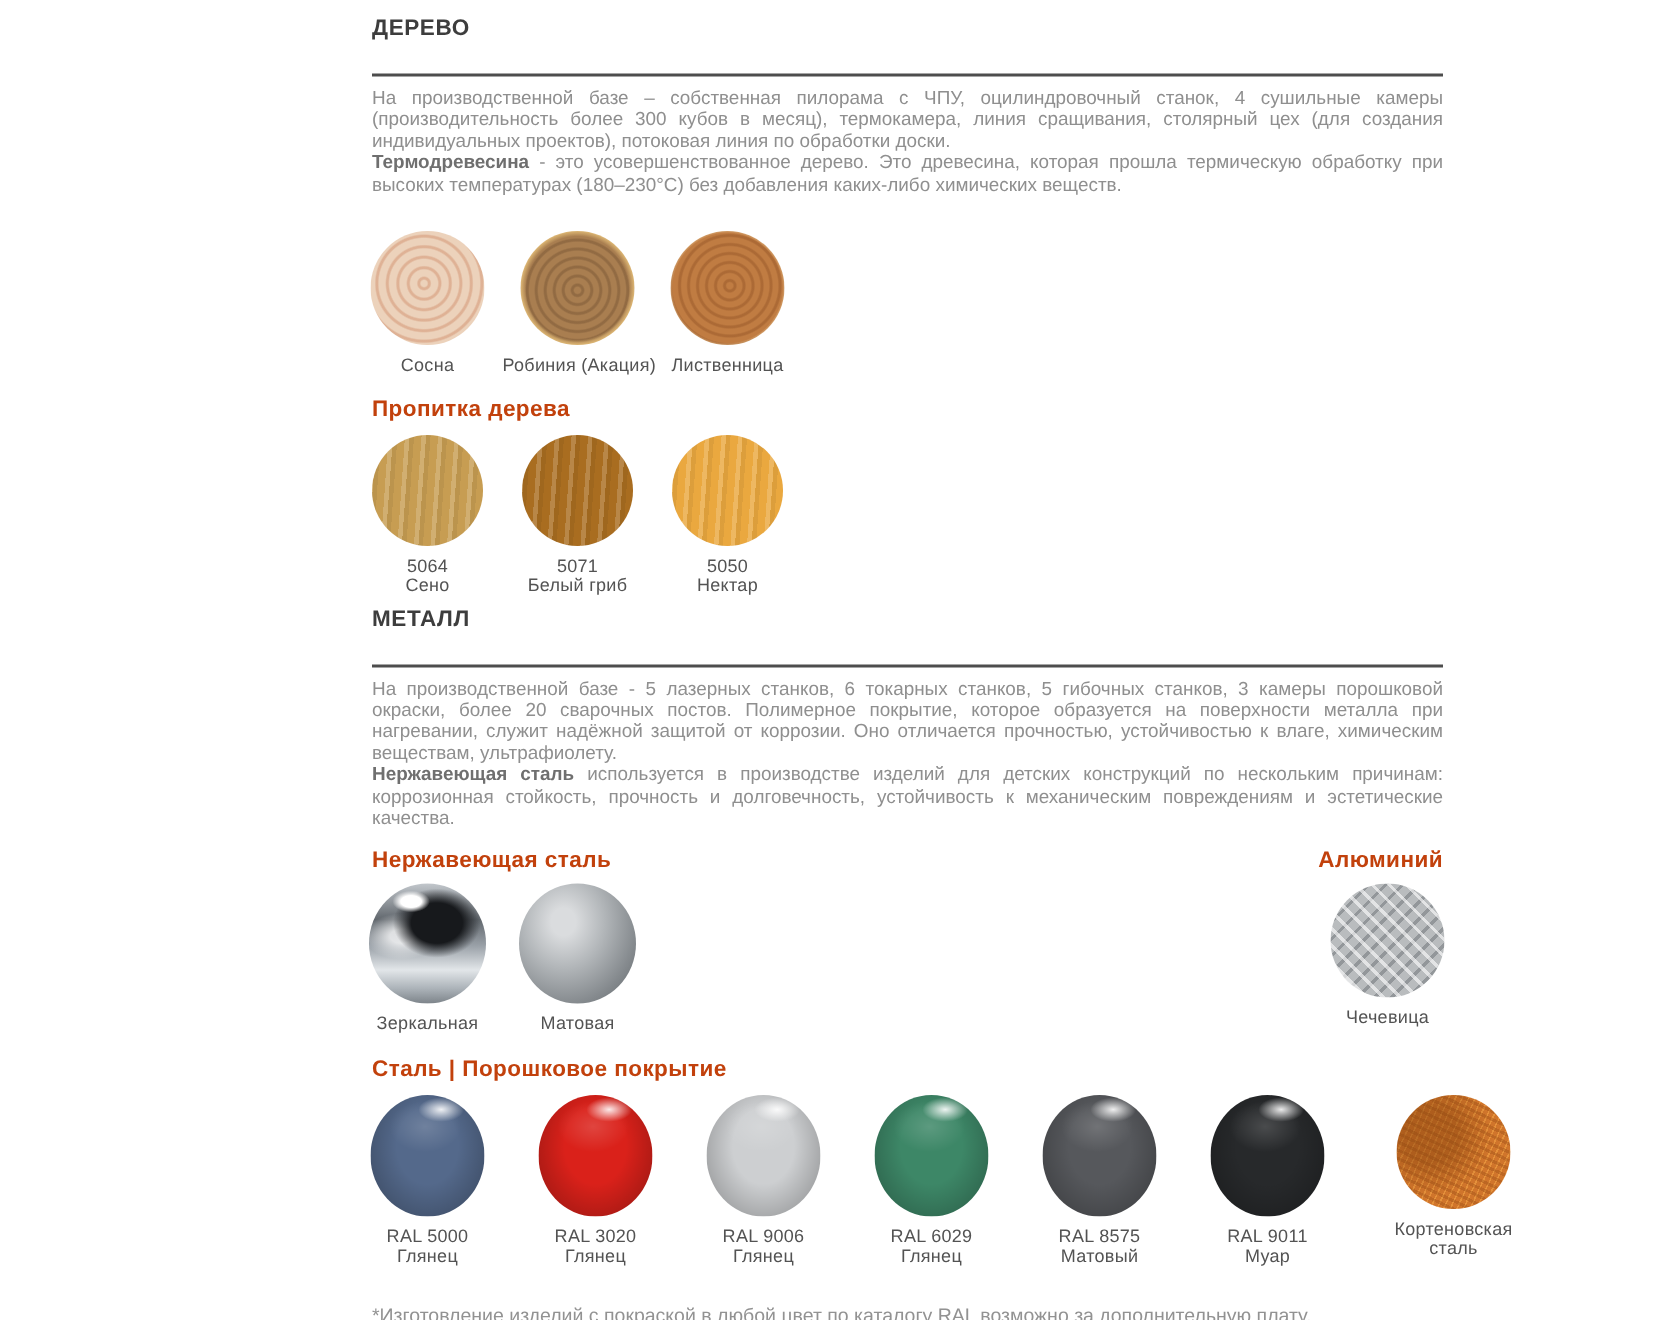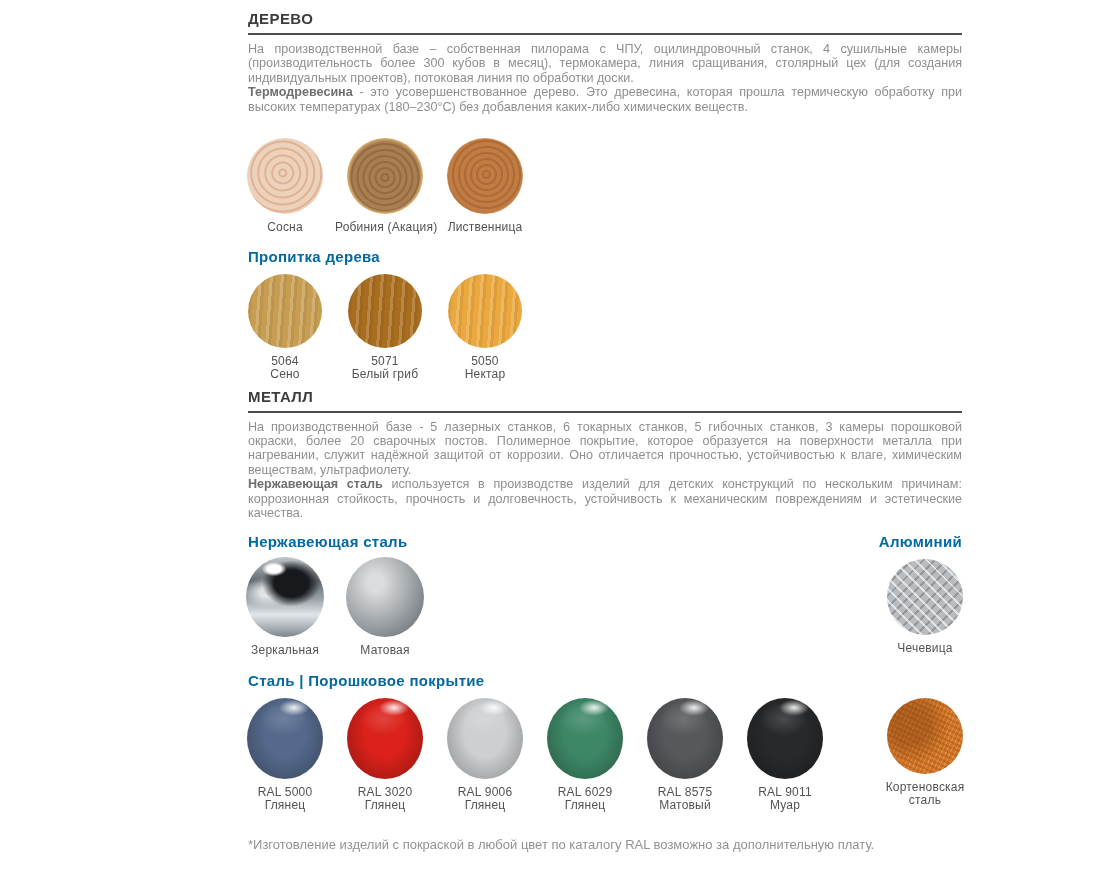--- a/index.html
+++ b/index.html
@@ -5,30 +5,30 @@
   * { margin:0; padding:0; box-sizing:border-box; }
   html,body { background:#ffffff; }
   body {
     width:1109px; height:880px; position:relative; overflow:hidden;
     font-family:"Liberation Sans", sans-serif;
   }
   .content { position:absolute; left:248px; top:0; width:714px; }
 
   .section-title {
     margin-top:10px; font-size:15px; font-weight:bold; color:#3d3d3d;
-    letter-spacing:.4px; padding-bottom:6px; border-bottom:2px solid #4d4d4d;
+    letter-spacing:.4px; padding-bottom:22px; border-bottom:2px solid #4d4d4d;
   }
   .body-p {
     margin-top:7px; font-size:12.6px; line-height:14.4px; color:#8f8f8f;
     text-align:justify;
   }
   .body-p.cont { margin-top:0; }
   .body-p b { color:#6f6f6f; font-weight:bold; }
 
-  .subhead { font-size:15px; color:#0369a1; letter-spacing:.3px; }
+  .subhead { font-size:15px; color:#c2410c; letter-spacing:.3px; }
   .subhead-row { display:flex; justify-content:space-between; align-items:baseline; }
 
   .swatch-row { display:flex; width:740px; margin-left:-13px; }
   .cell { width:100px; flex:none; text-align:center; }
   .spacer { flex:1 1 auto; }
 
   .disc { border-radius:50%; margin:0 auto; }
 
   .label {
     margin-top:7px; font-size:12px; line-height:13.5px; color:#535353;
@@ -96,23 +96,23 @@
       radial-gradient(ellipse at 50% 42%, rgba(0,0,0,0) 38%, rgba(0,0,0,.22) 78%, rgba(0,0,0,.38) 100%);
   }
 
   .footnote { margin-top:24px; font-size:13px; color:#929292; }
 
   .mt-wood-row { margin-top:24px; }
   .mt-impreg-title { margin-top:13px; }
   .mt-impreg-row { margin-top:9px; }
   .mt-metal { margin-top:6px; }
   .mt-subhead { margin-top:13px; }
-  .mt-metal-row { margin-top:7px;align-items:center; }
+  .mt-metal-row { margin-top:7px; }
   .mt-powder-title { margin-top:14px; }
-  .mt-powder-row { margin-top:9px; }
+  .mt-powder-row { margin-top:9px;gap:12px; }
 </style>
 </head>
 <body>
 
 <div class="content">
 
   <h2 class="section-title">ДЕРЕВО</h2>
 
   <p class="body-p">На производственной базе – собственная пилорама с ЧПУ, оцилиндровочный станок, 4 сушильные камеры (производительность более 300 кубов в месяц), термокамера, линия сращивания, столярный цех (для создания индивидуальных проектов), потоковая линия по обработки доски.</p>
   <p class="body-p cont"><b>Термодревесина</b><span> - это усовершенствованное дерево. Это древесина, которая прошла термическую обработку при высоких температурах (180–230°С) без добавления каких-либо химических веществ.</span></p>

